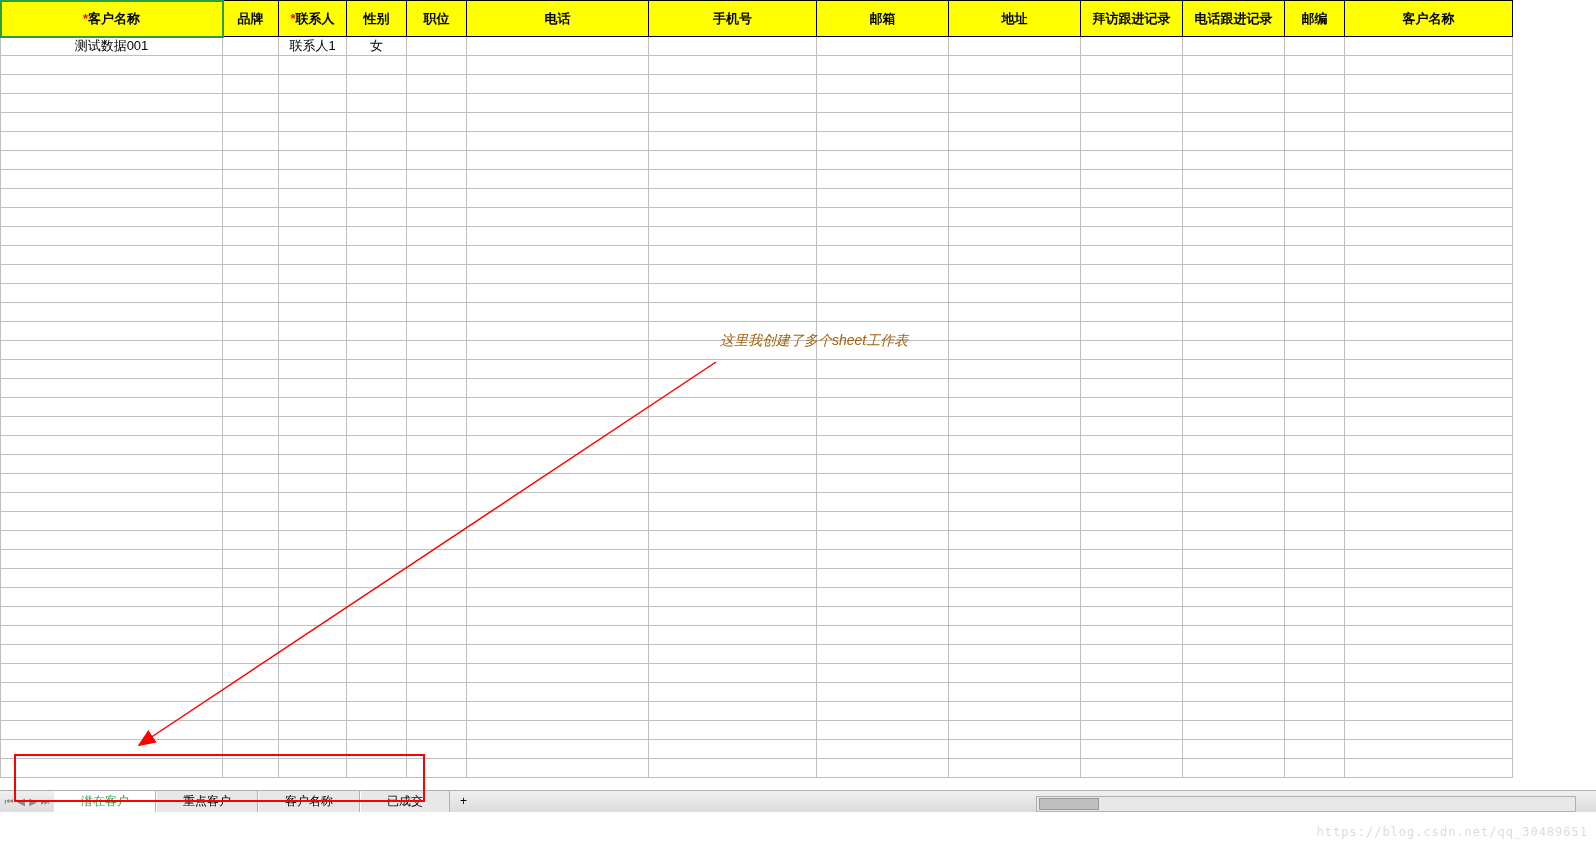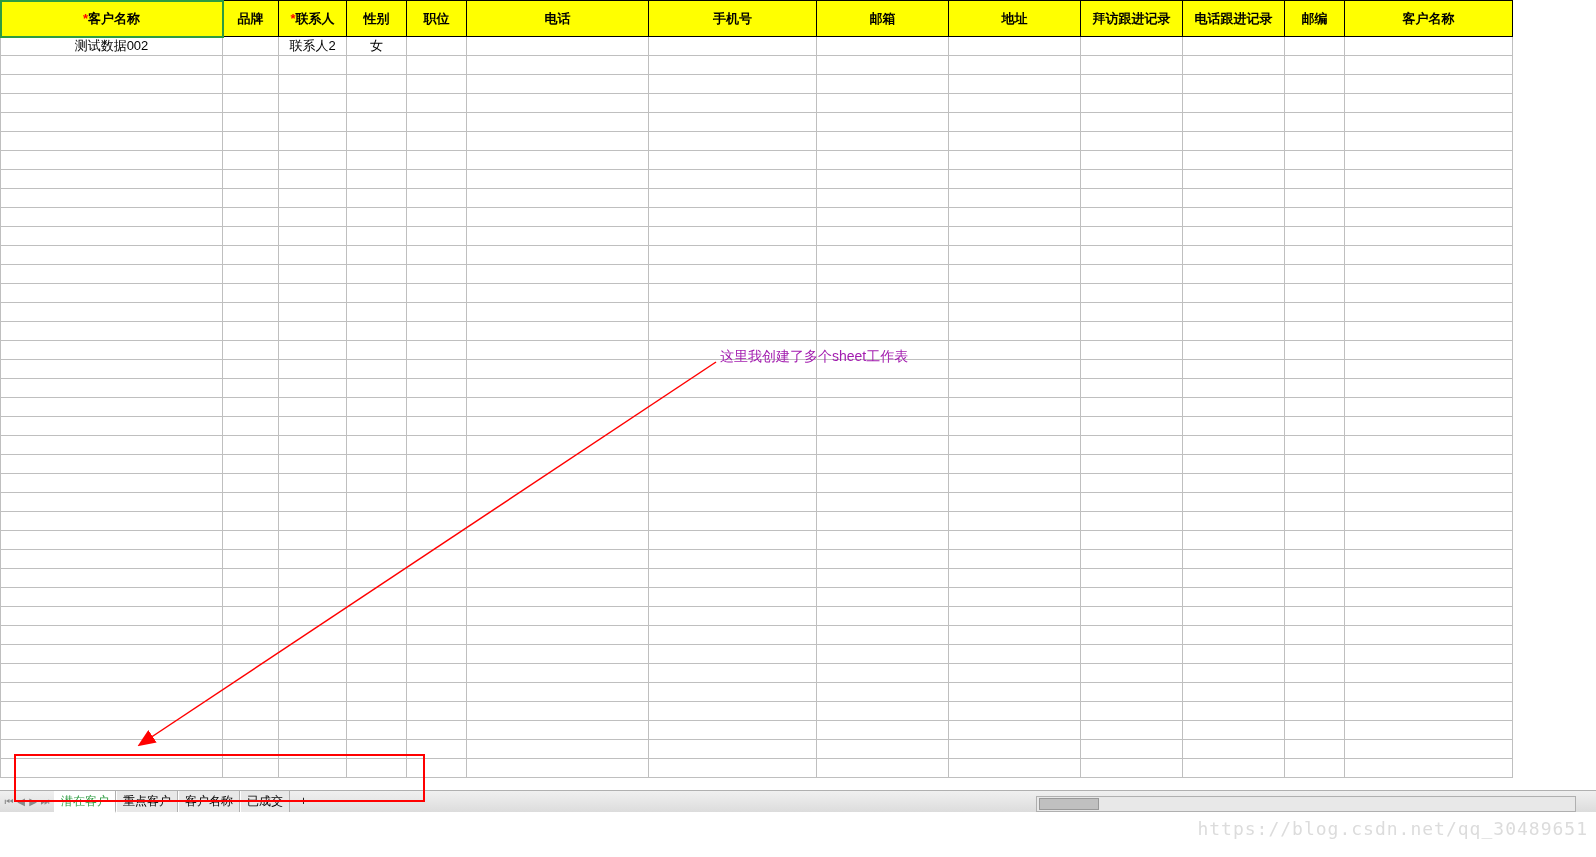--- a/index.html
+++ b/index.html
@@ -19,24 +19,25 @@
       background: #ffff00;
       font-weight: bold;
       height: 36px;
       border: 1px solid #000;
     }
     th.selected { outline: 2px solid #2e9c41; outline-offset: -1px; }
     .req { color: #ff0000; }
     .annotation {
       position: absolute;
       left: 720px;
-      top: 348px;
-      color: #a21caf;
+      top: 332px;
+      color: #a16207;
       font-size: 14px;
       z-index: 5;
+      font-style: italic;
     }
     .arrow-svg {
       position: absolute;
       left: 0;
       top: 0;
       width: 1596px;
       height: 857px;
       pointer-events: none;
       z-index: 4;
     }
@@ -62,21 +63,21 @@
       align-items: stretch;
       font-size: 12px;
     }
     .nav-btns { display: flex; align-items: center; padding: 0 4px; gap: 2px; }
     .nav-btn {
       width: 10px; height: 14px;
       display: flex; align-items: center; justify-content: center;
       color: #888; font-size: 10px; cursor: pointer;
     }
     .tab {
-      padding: 3px 6px;
+      padding: 3px 26px;
       border-right: 1px solid #b0b0b0;
       border-left: 1px solid #fff;
       background: #e8e8e8;
       cursor: pointer;
       display: flex;
       align-items: center;
     }
     .tab.active { background: #fff; color: #2e9c41; border-bottom: 2px solid #fff; margin-bottom: -1px; }
     .tab-add { padding: 3px 10px; cursor: pointer; }
     .hscroll {
@@ -87,21 +88,21 @@
       height: 16px;
       background: #e8e8e8;
       border: 1px solid #b0b0b0;
     }
     .hscroll-thumb { position: absolute; left: 2px; top: 1px; width: 60px; height: 12px; background: #c0c0c0; border: 1px solid #999; }
     .watermark {
       position: absolute;
       right: 8px;
       bottom: 18px;
       color: #dcdcdc;
-      font-size: 18px;
+      font-size: 12px;
       font-family: monospace;
       letter-spacing: 1px;
     }
   </style>
 </head>
 <body>
 
 <div class="grid">
   <table>
     <colgroup id="colgroup">
@@ -131,23 +132,23 @@
           <th><span>邮箱</span></th>
           <th><span>地址</span></th>
           <th><span>拜访跟进记录</span></th>
           <th><span>电话跟进记录</span></th>
           <th><span>邮编</span></th>
           <th><span>客户名称</span></th>
         </tr>
       </thead>
     <tbody id="tbody">
         <tr>
-          <td>测试数据002</td>
-          <td></td>
-          <td>联系人2</td>
+          <td>测试数据001</td>
+          <td></td>
+          <td>联系人1</td>
           <td>女</td>
           <td></td>
           <td></td>
           <td></td>
           <td></td>
           <td></td>
           <td></td>
           <td></td>
           <td></td>
           <td></td>

